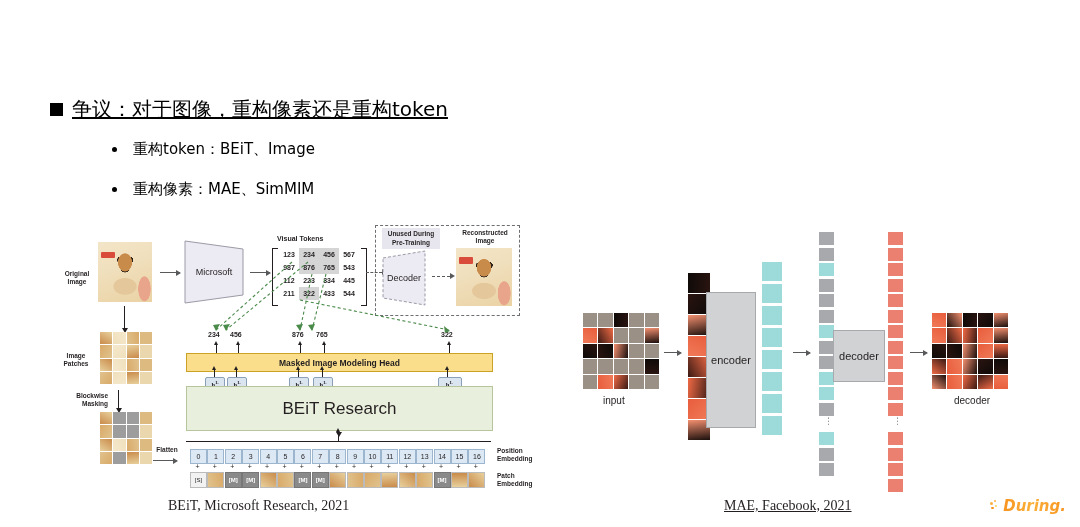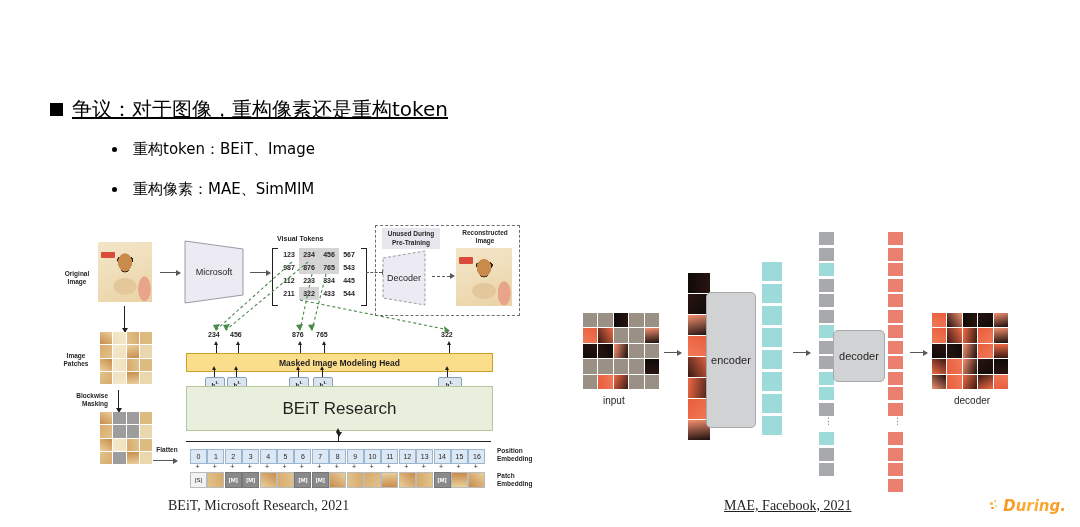--- a/index.html
+++ b/index.html
@@ -109,21 +109,21 @@
   }
   .plus{position:absolute;font-size:7px;color:#231f20;text-align:center;}
   .patchbox{position:absolute;border:1px solid #bbb;}
   .patchbox.mask{background:#8a8a8a;border-color:#777;display:flex;align-items:center;justify-content:center;font-size:6px;color:#fff;font-weight:bold;}
   .patchbox.start{background:#f2f2f2;border-color:#bbb;display:flex;align-items:center;justify-content:center;font-size:6px;color:#231f20;}
 
   
   .maecell{position:absolute;}
   .mae-mask{background:#9a9086;}
   .rbox{
-    position:absolute;background:#d0d2d3;border:1px solid #a7a9ac;border-radius:5px;
+    position:absolute;background:#d0d2d3;border:1px solid #a7a9ac;border-radius:0;
     display:flex;align-items:center;justify-content:center;font-size:11px;color:#231f20;
   }
   .tk{position:absolute;width:17px;height:15px;}
   .tk.cyan{background:#9ddbdb;}
   .tk.gray{background:#a7a9ac;}
   .tk.red{background:#ec8070;}
   .vdots{position:absolute;font-size:9px;color:#6d6e71;letter-spacing:0;line-height:3px;}
   .maelabel{position:absolute;font-size:10px;color:#231f20;}
 
   

